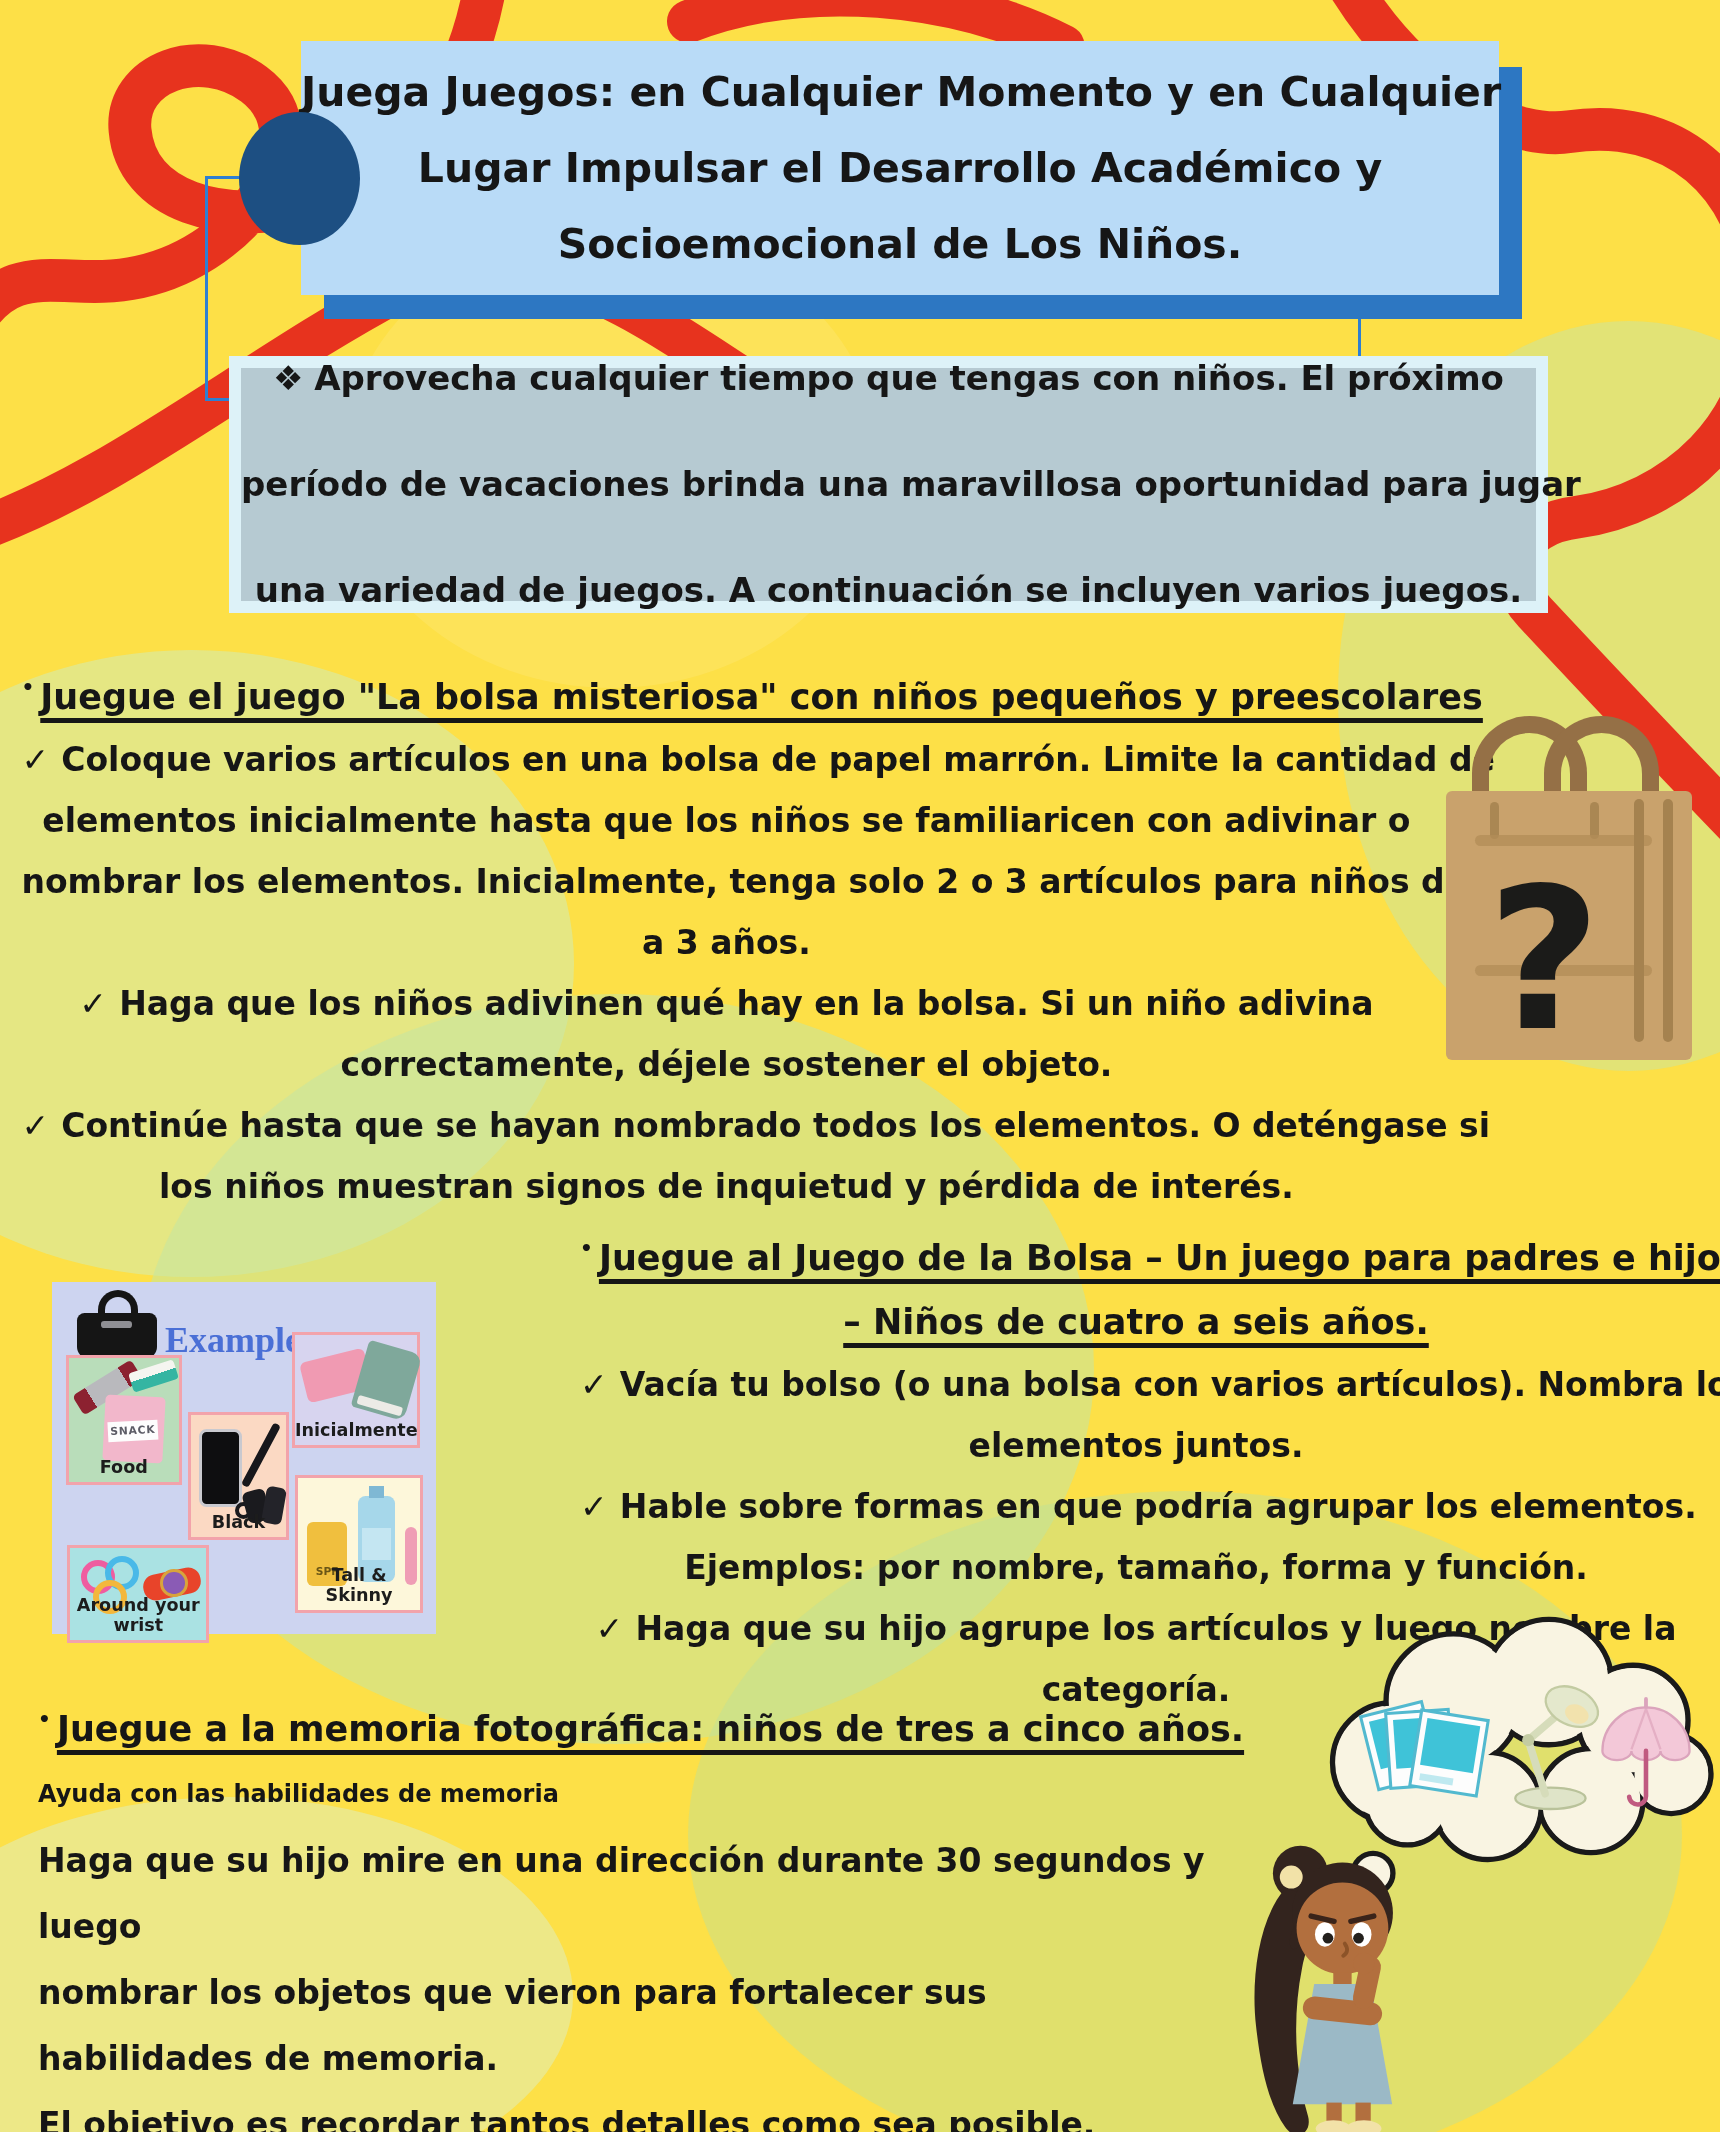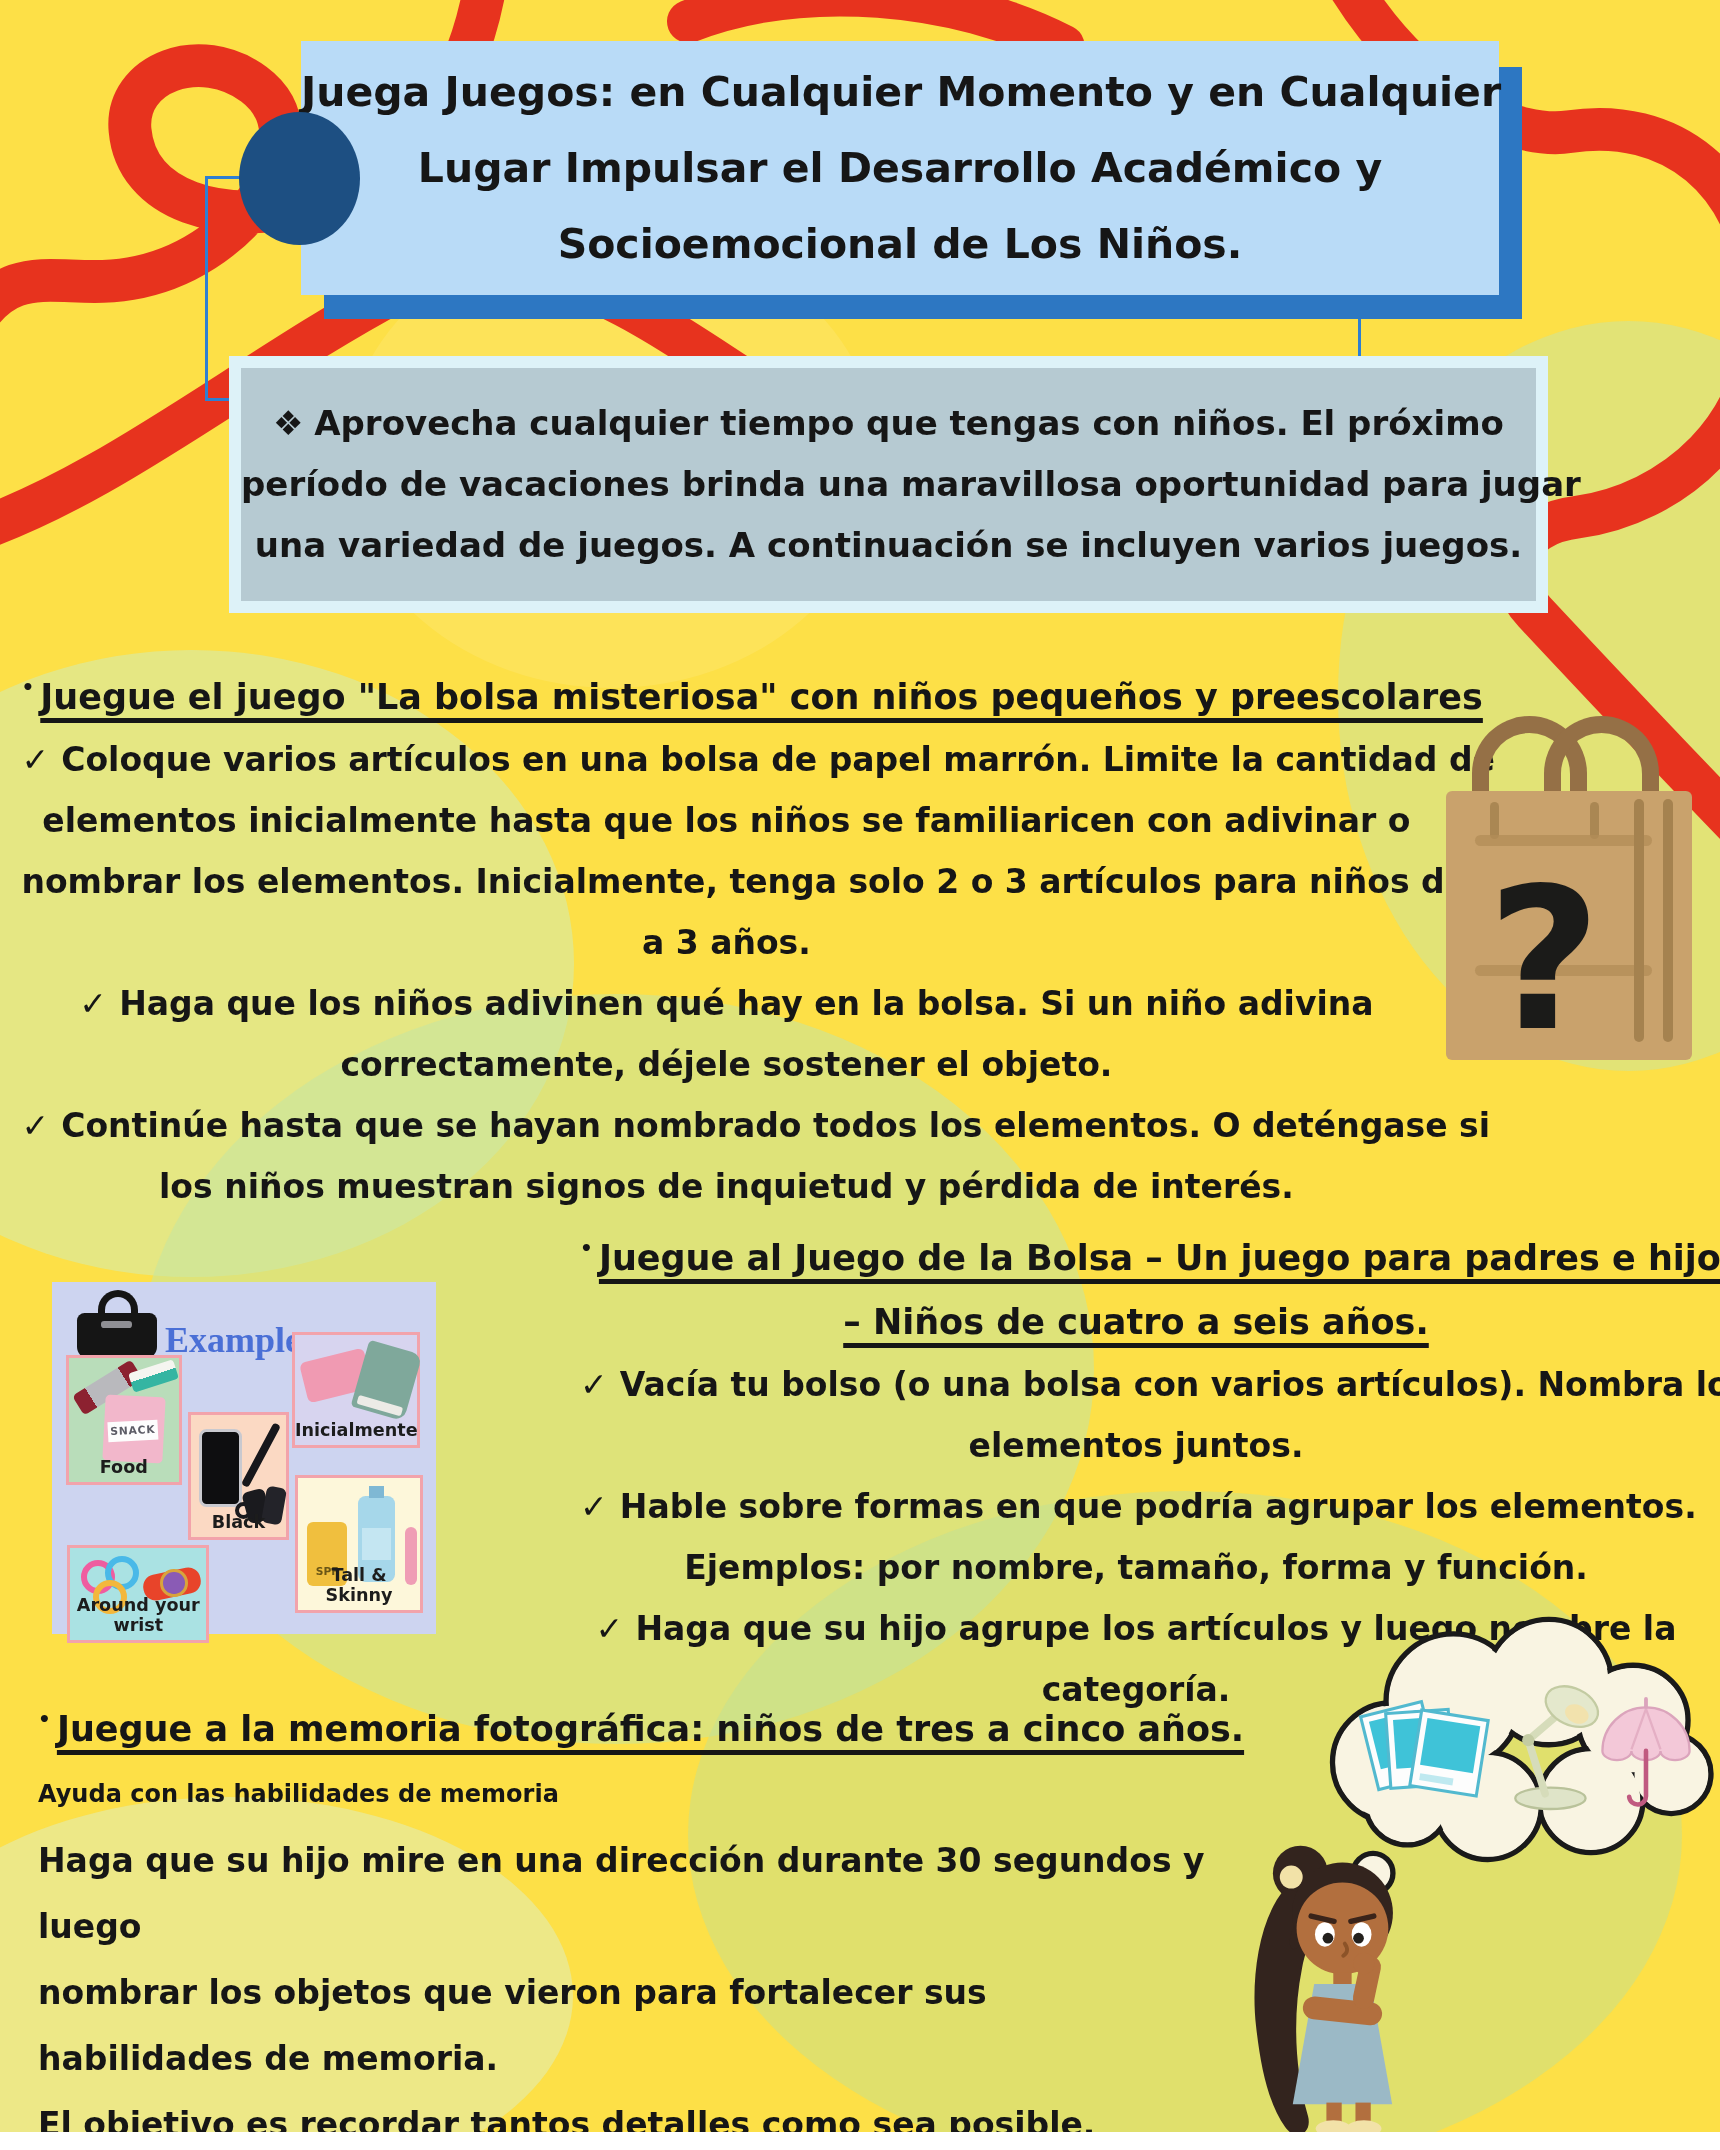--- a/index.html
+++ b/index.html
@@ -21,21 +21,21 @@
 
   .title-shadow { position:absolute; left:324px; top:67px; width:1198px; height:252px;
     background:#2d77c2; z-index:4; }
   .title-box { position:absolute; left:301px; top:41px; width:1198px; height:254px;
     background:#b9dbf7; z-index:5; display:flex; flex-direction:column; justify-content:center;
     text-align:center; }
   .title-box .tline { font-size:41px; font-weight:700; line-height:76px; white-space:nowrap; }
 
   .info-box { position:absolute; left:229px; top:356px; width:1319px; height:257px;
     background:#b6cad2; border:12.2px solid #ddf2f8; z-index:5;
-    display:flex; flex-direction:column; justify-content:center; text-align:center; }
+    display:flex; flex-direction:column; justify-content:center; text-align:center;gap:45px; }
   .info-box .iline { font-size:34px; font-weight:700; line-height:61px; white-space:nowrap; }
   .diamond { margin-right:10.7px; }
 
   .section { position:absolute; font-weight:700; z-index:5; }
   .s1 { left:21.4px; top:655px; width:1410px; text-align:center; }
   .s2 { left:580px; top:1216px; width:1112px; text-align:center; }
   .s3 { left:38px; top:1687px; width:1285px; text-align:left; }
 
   .h { font-size:35px; line-height:64px; white-space:nowrap; }
   .u { text-decoration:underline; text-decoration-thickness:5.4px; text-underline-offset:9.2px; }

